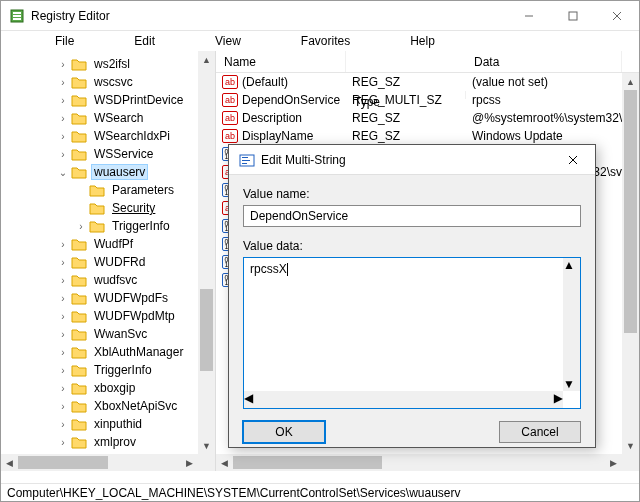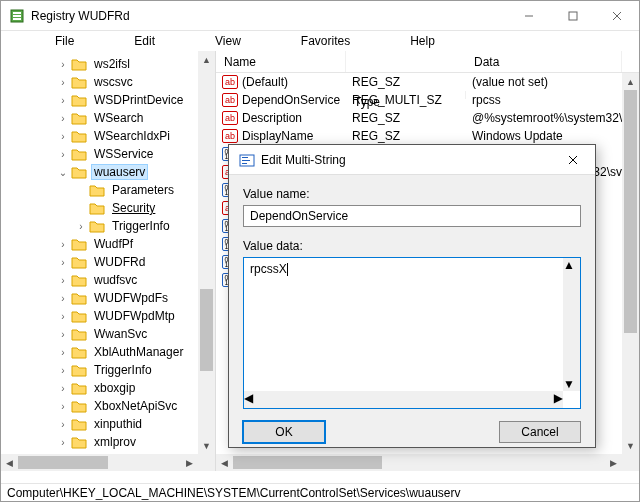--- a/index.html
+++ b/index.html
@@ -86,21 +86,21 @@
 
 <div class="titlebar">
   <span class="app-icon">
     <svg width="16" height="16">
         <rect x="2" y="2" width="12" height="12" fill="#5aa84a" stroke="#2a6b1a"></rect>
         <rect x="4" y="4" width="8" height="2" fill="#fff"></rect>
         <rect x="4" y="7" width="8" height="2" fill="#fff"></rect>
         <rect x="4" y="10" width="8" height="2" fill="#fff"></rect>
       </svg>
   </span>
-  <span class="title">Registry WUDFRd</span>
+  <span class="title">Registry Editor</span>
   <div class="winbtn">
       <svg width="10" height="10">
         <line x1="1" y1="5" x2="9" y2="5" stroke-width="1"></line>
       </svg>
     </div>
   <div class="winbtn">
       <svg width="10" height="10">
         <rect x="1" y="1" width="8" height="8" fill="none" stroke-width="1"></rect>
       </svg>
     </div>

